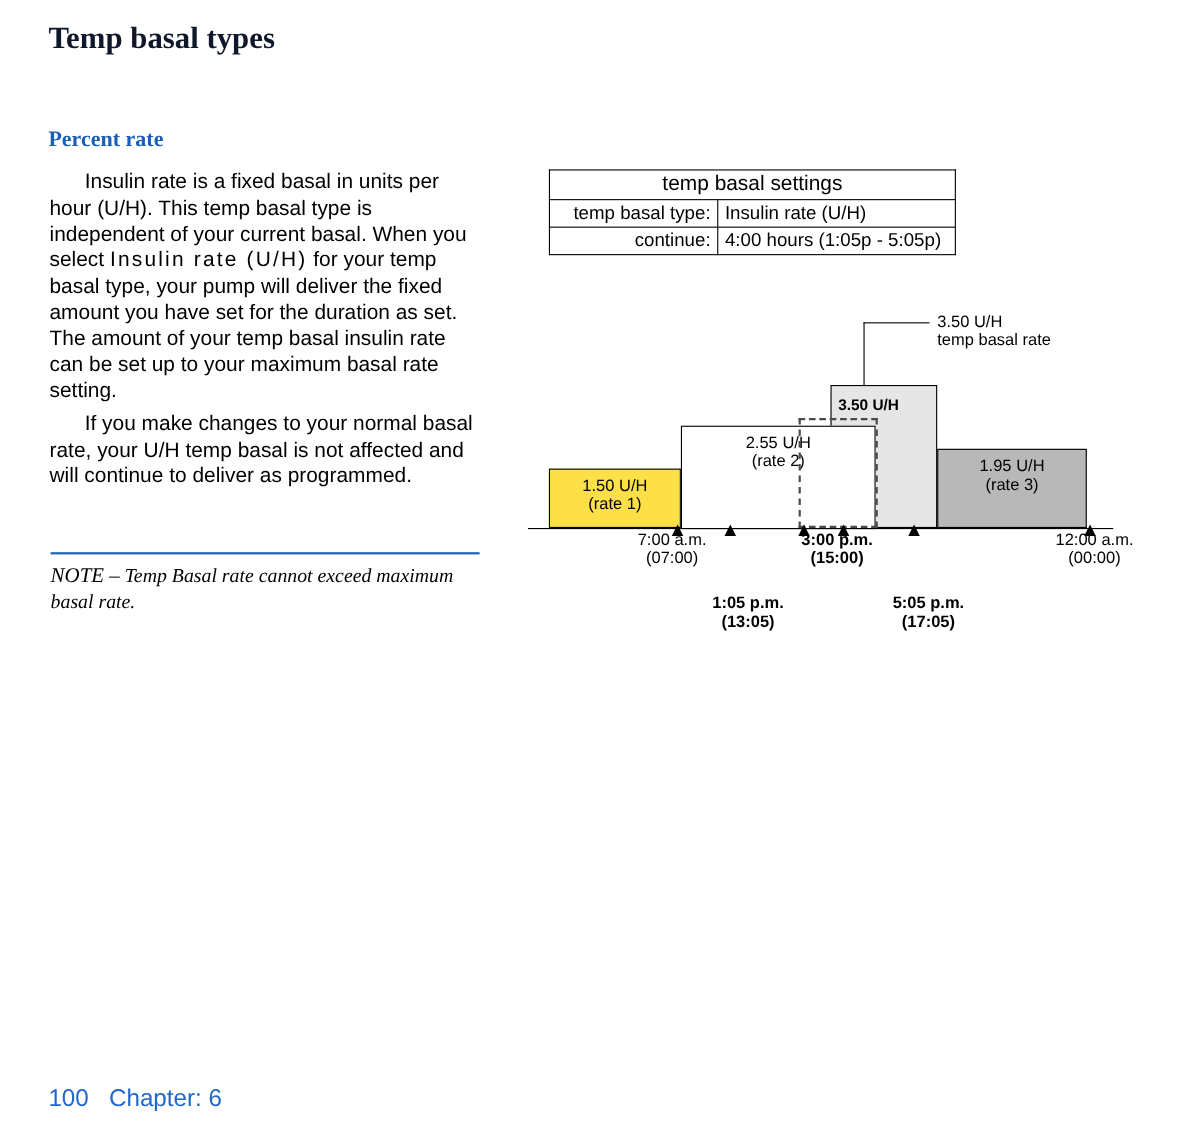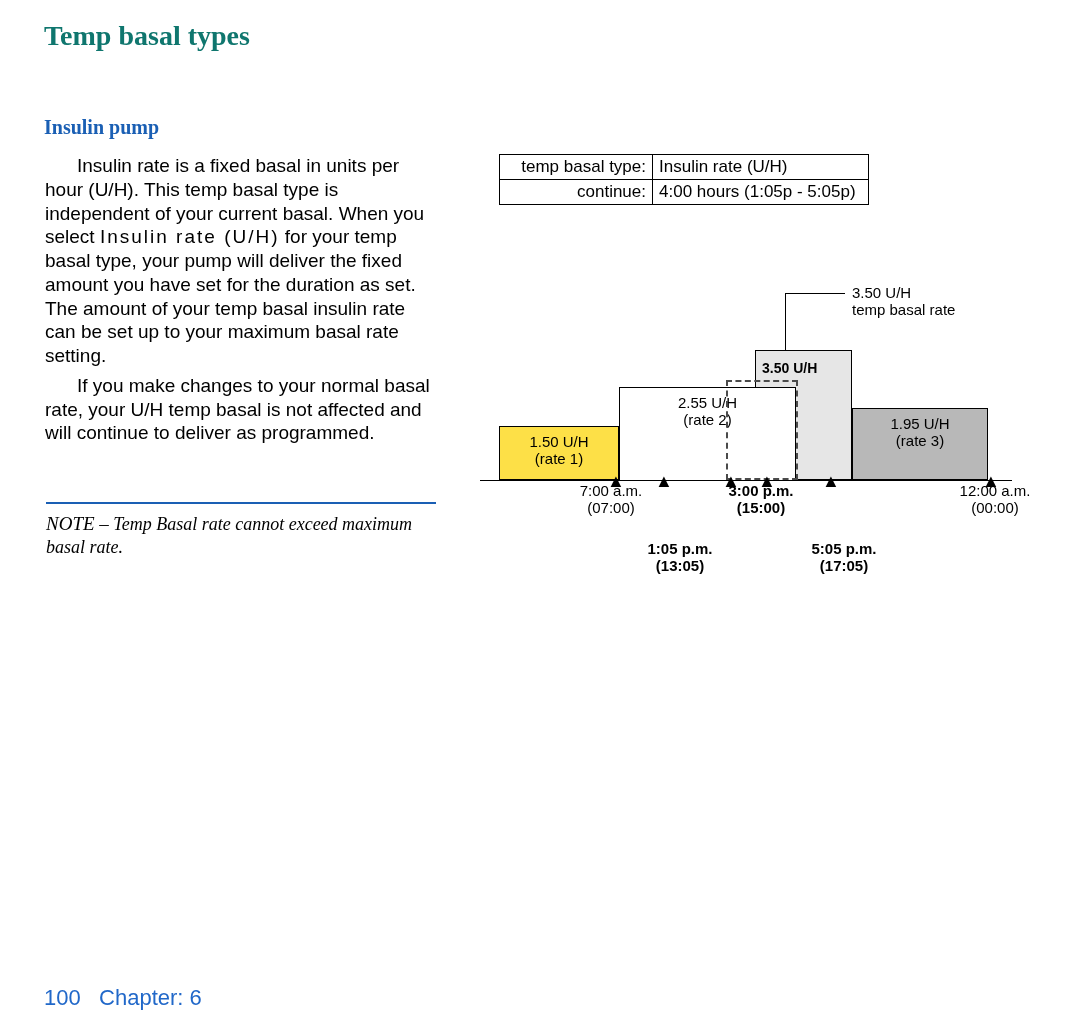--- a/index.html
+++ b/index.html
@@ -6,21 +6,21 @@
   .page{
     width:1080px;
     height:1033px;
     position:relative;
     font-family:Arial,Helvetica,sans-serif;
     color:#000;
   }
   .h1{
     position:absolute;left:44px;top:20px;
     font-family:"Comic Sans MS","Segoe Script",cursive;
-    font-size:28px;font-weight:bold;color:#0f766e;text-align:right;
+    font-size:28px;font-weight:bold;color:#0f172a;text-align:right;
   }
   .intro{
     position:absolute;left:94px;top:74px;
     font-size:19px;
   }
   .h2{
     position:absolute;left:44px;top:116px;
     font-family:"Comic Sans MS","Segoe Script",cursive;
     font-size:20px;font-weight:bold;color:#1a5fb4;
   }
@@ -91,36 +91,39 @@
   .footer{
     position:absolute;left:44px;top:985px;
     font-size:22px;color:#2168c9;
   }
 </style>
 </head>
 <body>
 <div class="page">
 
 <div class="h1">Temp basal types</div>
-<div class="h2">Insulin pump</div>
+<div class="h2">Percent rate</div>
 
 <div class="col-left">
   <p>
     <span>Insulin rate is a fixed basal in units per hour (U/H). This temp basal type is independent of your current basal. When you select </span><span class="tracked">Insulin rate (U/H)</span><span> for your temp basal type, your pump will deliver the fixed amount you have set for the duration as set. The amount of your temp basal insulin rate can be set up to your maximum basal rate setting.</span>
   </p>
   <p>If you make changes to your normal basal rate, your U/H temp basal is not affected and will continue to deliver as programmed.</p>
 </div>
 
 <div class="note-rule"></div>
 <div class="note">
   <span class="lead">NOTE –</span><span> Temp Basal rate cannot exceed maximum basal rate.</span>
 </div>
 
 <table class="tbl">
   <tbody>
+        <tr>
+          <td colspan="2" class="title">temp basal settings</td>
+        </tr>
   <tr>
     <td class="lbl">temp basal type:</td>
     <td>Insulin rate (U/H)</td>
   </tr>
   <tr>
     <td class="lbl">continue:</td>
     <td>4:00 hours (1:05p - 5:05p)</td>
   </tr>
 </tbody>
     </table>

